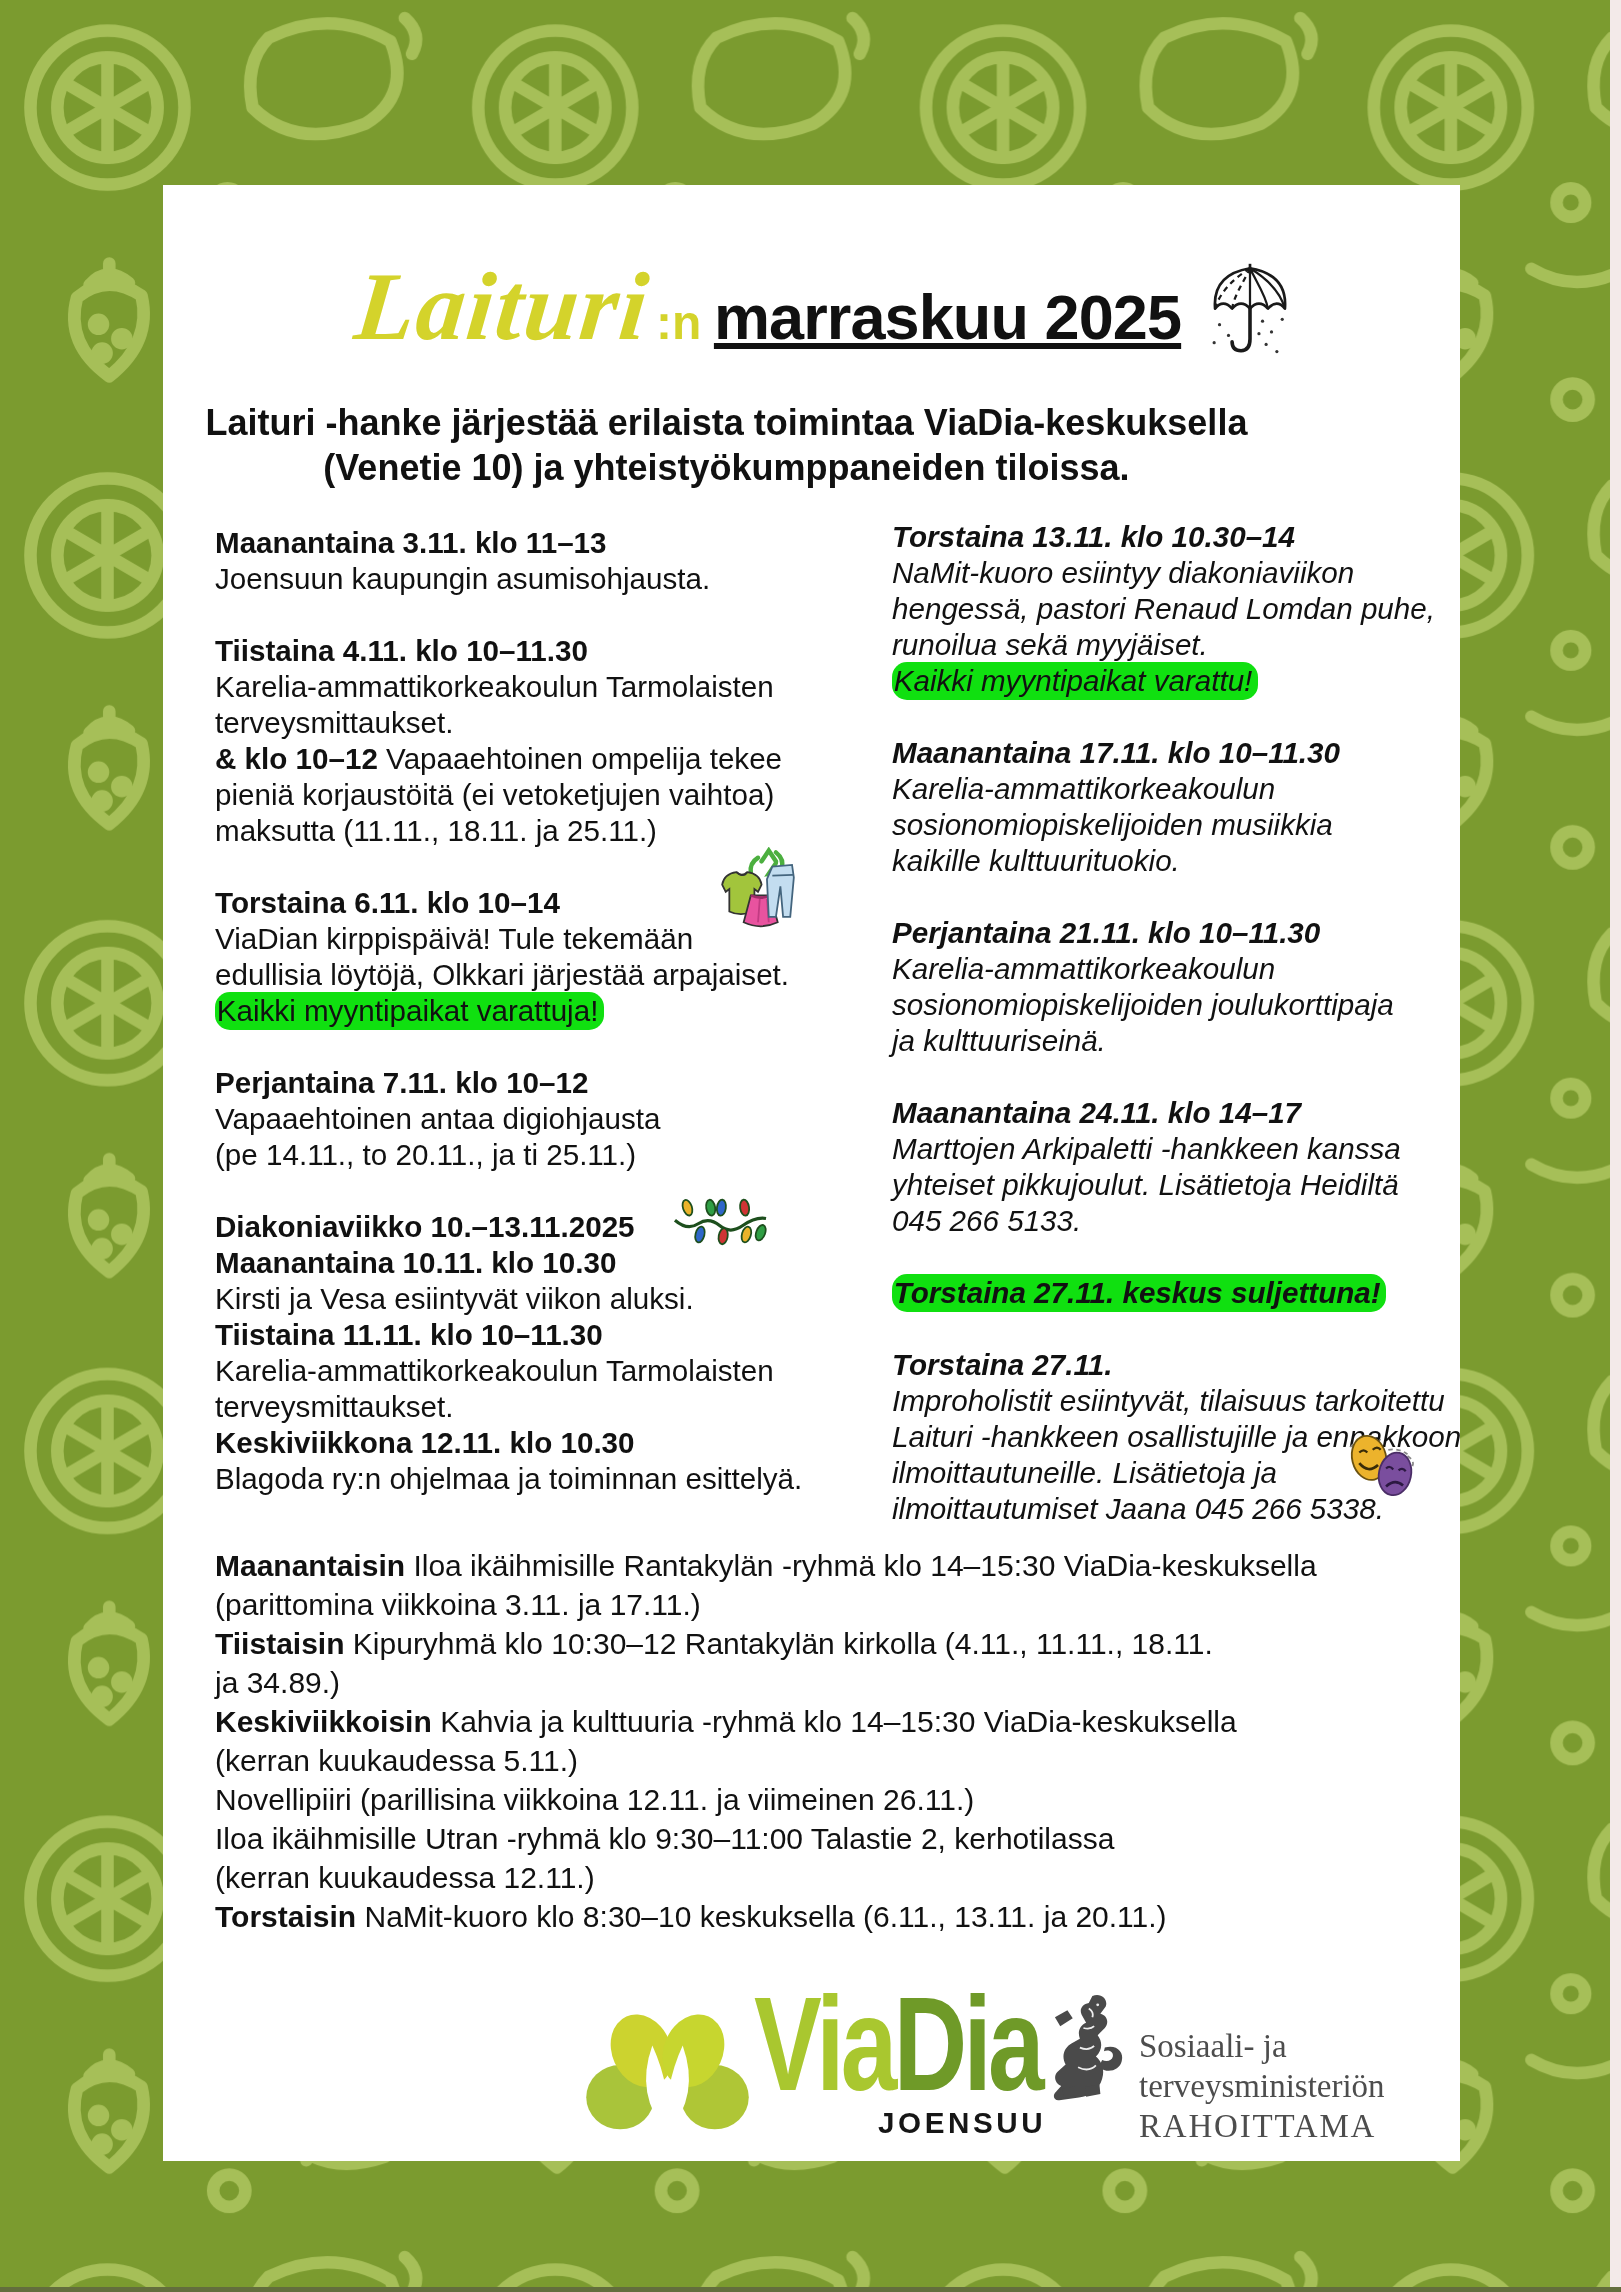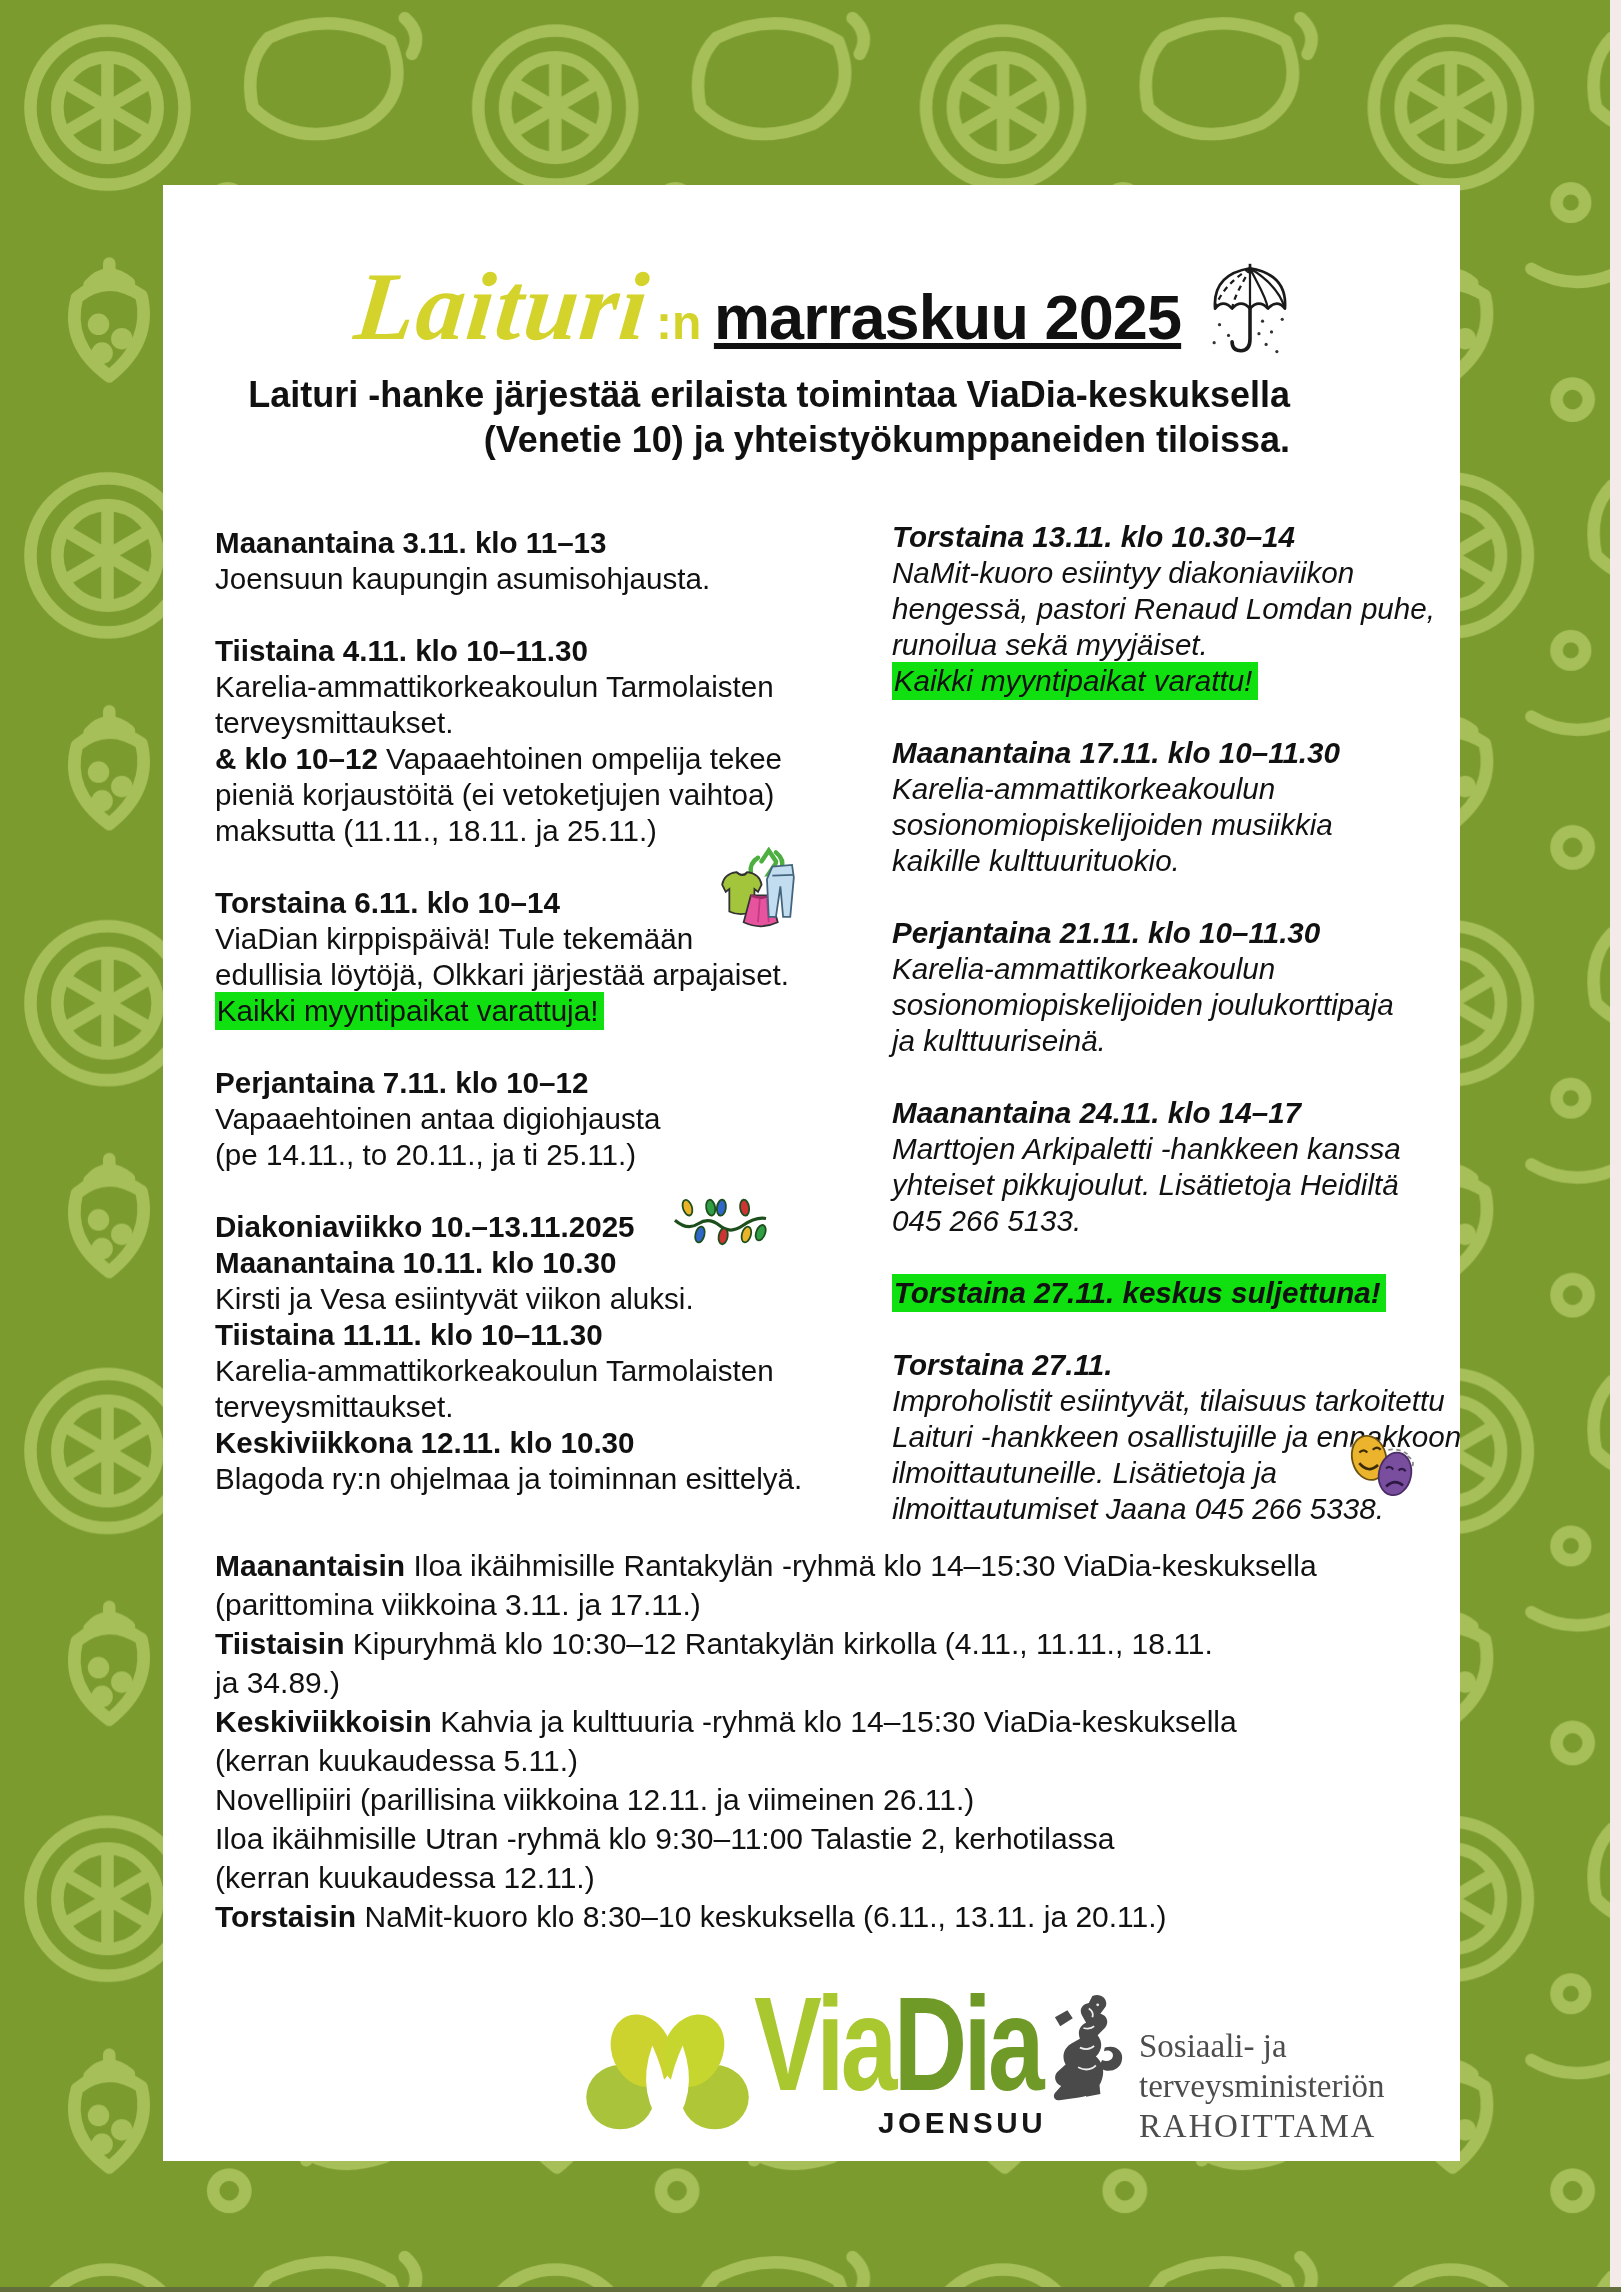--- a/index.html
+++ b/index.html
@@ -21,32 +21,32 @@
   
   .title-row{left:356px;top:258px;display:flex;align-items:baseline;}
   .script-logo{
     font-family:"Liberation Serif",serif;font-style:italic;font-weight:700;
     font-size:97px;line-height:1;color:#d4d32b;letter-spacing:1.8px;
     transform:skewX(-6deg);
   }
   .logo-suffix{font-size:48px;font-weight:bold;color:#d4d32b;margin-left:7.2px;}
   .month-title{font-size:63px;font-weight:bold;color:#111;margin-left:12.5px;letter-spacing:-0.9px;text-decoration:underline;}
   .subtitle{
-    left:163px;top:372px;width:1127px;text-align:right;
+    left:163px;top:400px;width:1127px;text-align:center;
     font-size:36px;font-weight:bold;line-height:45px;color:#111;
   }
 
   
   .col{z-index:2;}
   .col-left{left:215px;top:525px;width:636px;}
   .col-right{left:892px;top:519px;width:627px;font-style:italic;}
   .block{margin-bottom:36px;}
   .ln{font-size:29.6px;line-height:36px;height:36px;white-space:pre;}
   .b{font-weight:bold;}
-  .hl{background:#10e010;padding:1.8px 5.4px 2.7px 1.8px;}
+  .hl{background:#10e010;padding:1.8px 5.4px 2.7px 1.8px;border-radius:15px;}
 
   
   .weekly{left:215px;top:1546px;width:1254px;}
   .wln{font-size:30px;line-height:39px;height:39px;white-space:pre;}
 
   
   .viadia-word{left:754px;top:1977px;display:flex;
     font-size:124px;font-weight:800;line-height:1;letter-spacing:-4.5px;
     transform:scale(0.82,1.08);transform-origin:left top;}
   .via{color:#a9c72f;} .dia{color:#6f9a28;}

